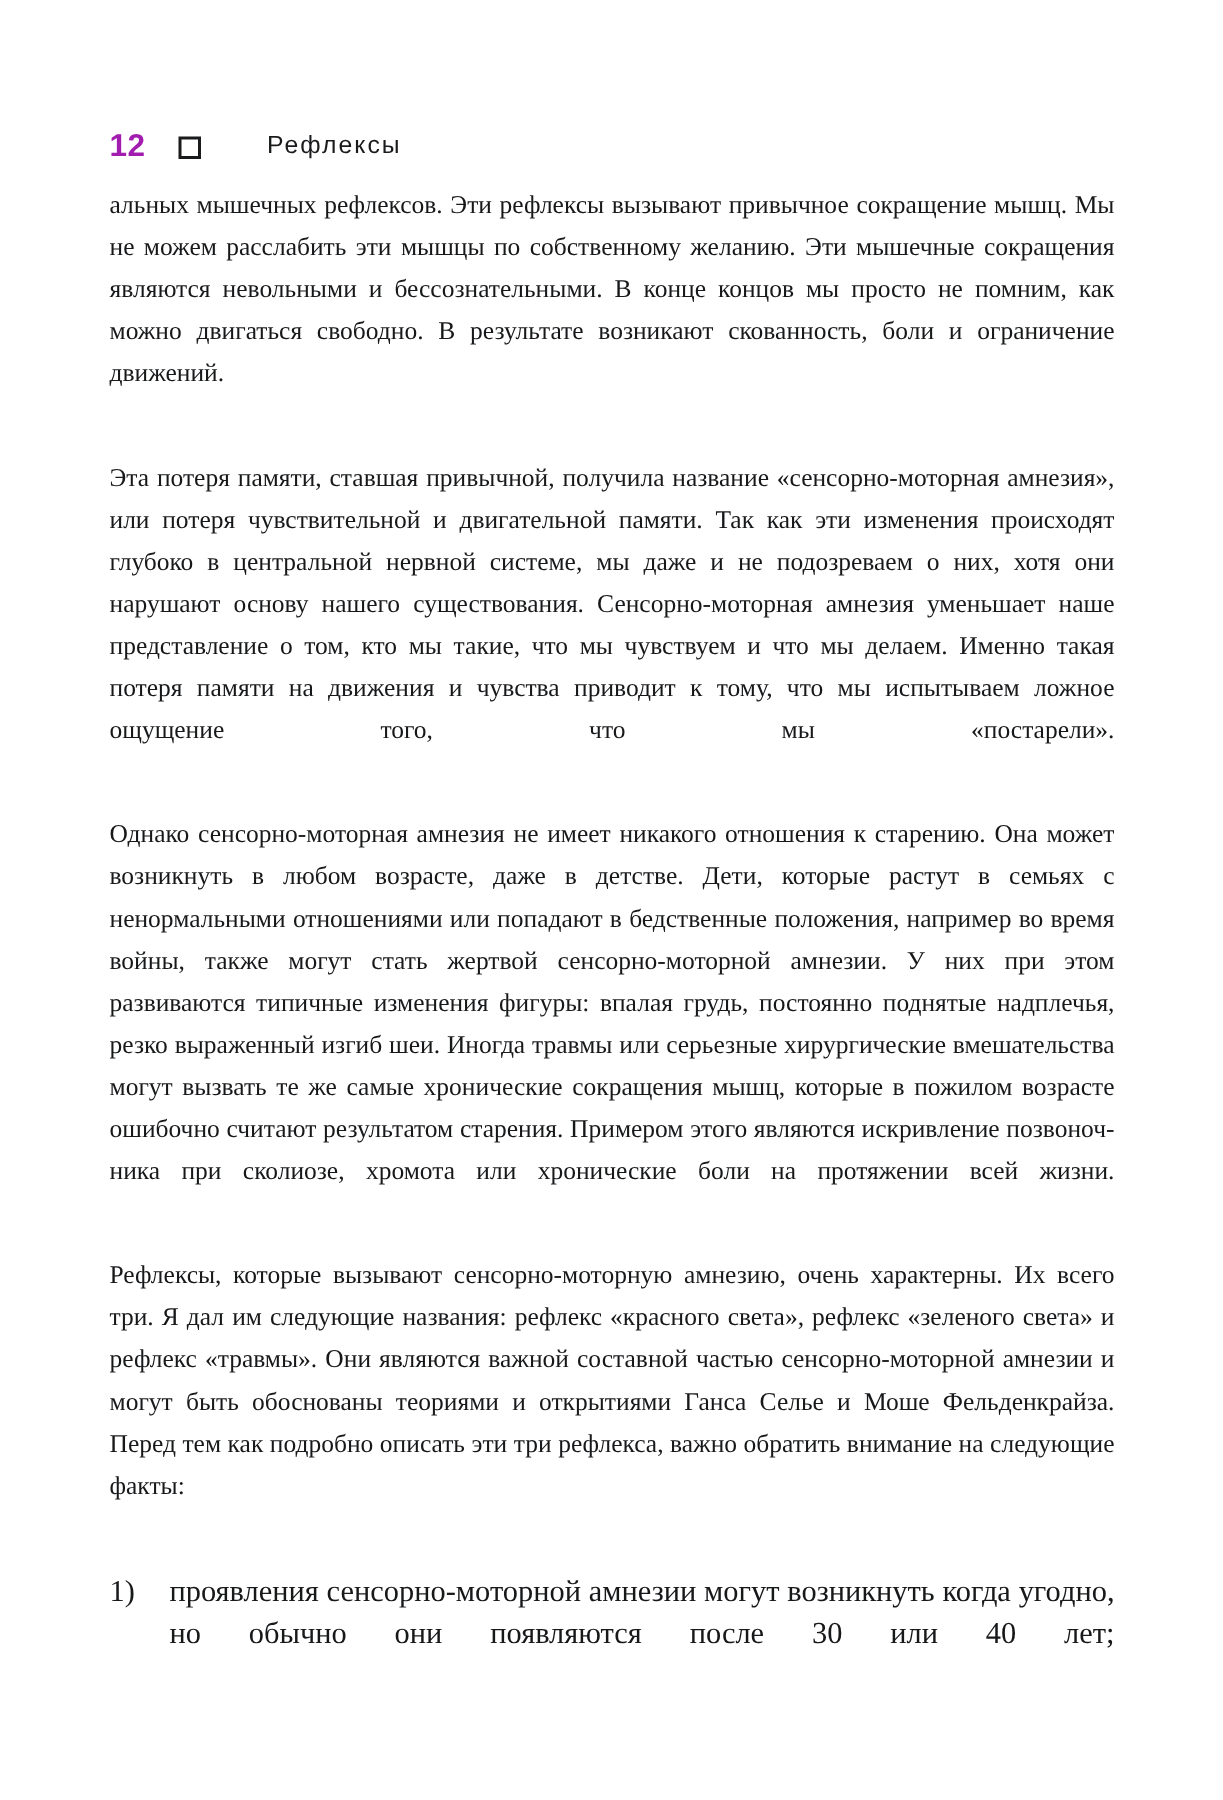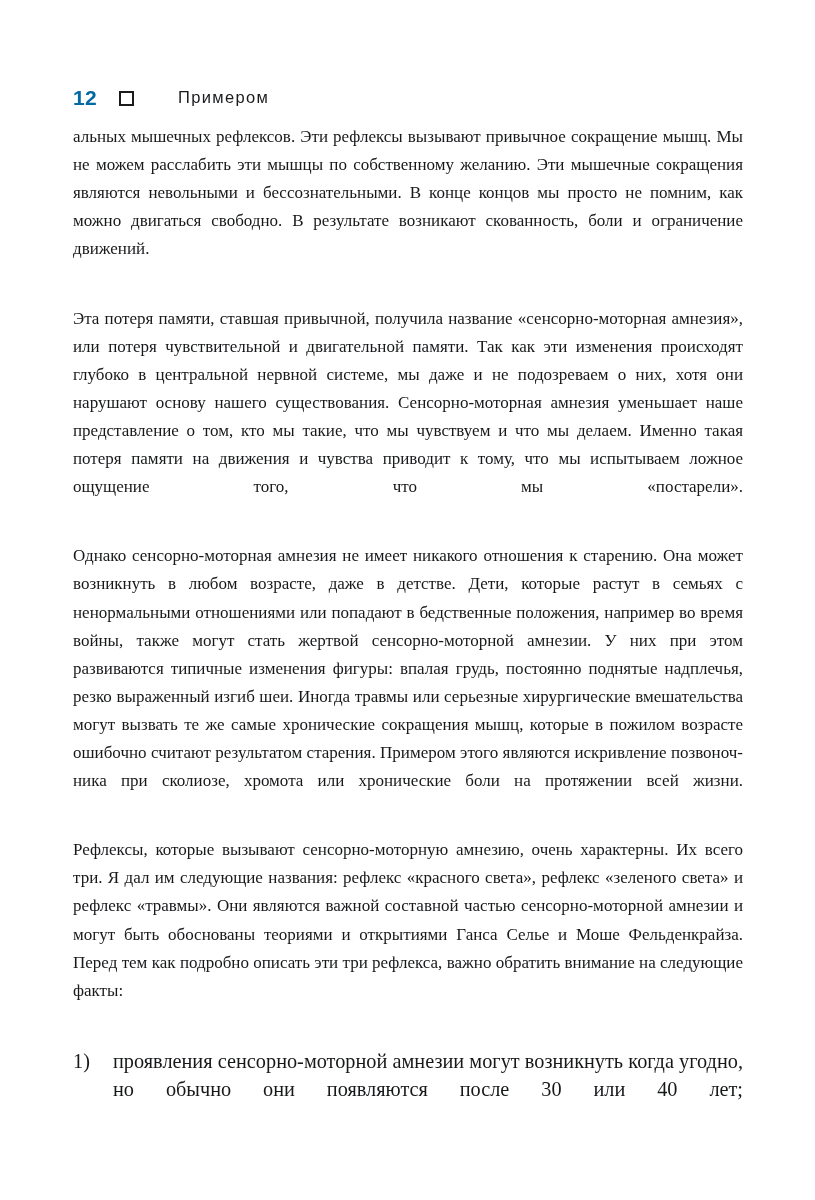--- a/index.html
+++ b/index.html
@@ -30,21 +30,21 @@
     width: 670px;
     height: 30px;
     display: flex;
     align-items: center;
     font-family: "Liberation Sans", "DejaVu Sans", sans-serif;
   }
 
   .folio {
     font-size: 21px;
     font-weight: 700;
-    color: #0369a1;
+    color: #a21caf;
     letter-spacing: 0.3px;
     line-height: 1;
   }
 
   .head-marker {
     width: 15px;
     height: 15px;
     margin-left: 22px;
     margin-top: 2px;
     border: 2.5px solid #1a1b1d;
@@ -127,21 +127,21 @@
   }
 </style>
 </head>
 <body>
 
 <div class="page">
 
   <div class="running-head">
     <span class="folio">12</span>
     <span class="head-marker"></span>
-    <span class="head-title">Примером</span>
+    <span class="head-title">Рефлексы</span>
   </div>
 
   <div class="textblock">
 
     <p class="para">альных мышечных рефлексов. Эти рефлексы вызывают привыч­ное сокращение мышц. Мы не можем расслабить эти мышцы по собственному желанию. Эти мышечные сокращения являются невольными и бессознательными. В конце концов мы просто не помним, как можно двигаться свободно. В результате возникают скованность, боли и ограничение движений.</p>
 
     <p class="para">Эта потеря памяти, ставшая привычной, получила название «сен­сорно-моторная амнезия», или потеря чувствительной и двига­тельной памяти. Так как эти изменения происходят глубоко в цен­тральной нервной системе, мы даже и не подозреваем о них, хотя они нарушают основу нашего существования. Сенсорно-моторная амнезия уменьшает наше представление о том, кто мы такие, что мы чувствуем и что мы делаем. Именно такая потеря памяти на движения и чувства приводит к тому, что мы испытываем ложное ощущение того, что мы «постарели».</p>
 
     <p class="para">Однако сенсорно-моторная амнезия не имеет никакого отношения к старению. Она может возникнуть в любом возрасте, даже в дет­стве. Дети, которые растут в семьях с ненормальными отношения­ми или попадают в бедственные положения, например во время войны, также могут стать жертвой сенсорно-моторной амнезии. У них при этом развиваются типичные изменения фигуры: впа­лая грудь, постоянно поднятые надплечья, резко выраженный изгиб шеи. Иногда травмы или серьезные хирургические вме­шательства могут вызвать те же самые хронические сокращения мышц, которые в пожилом возрасте ошибочно считают результа­том старения. Примером этого являются искривление позвоноч­ника при сколиозе, хромота или хронические боли на протяже­нии всей жизни.</p>
 

